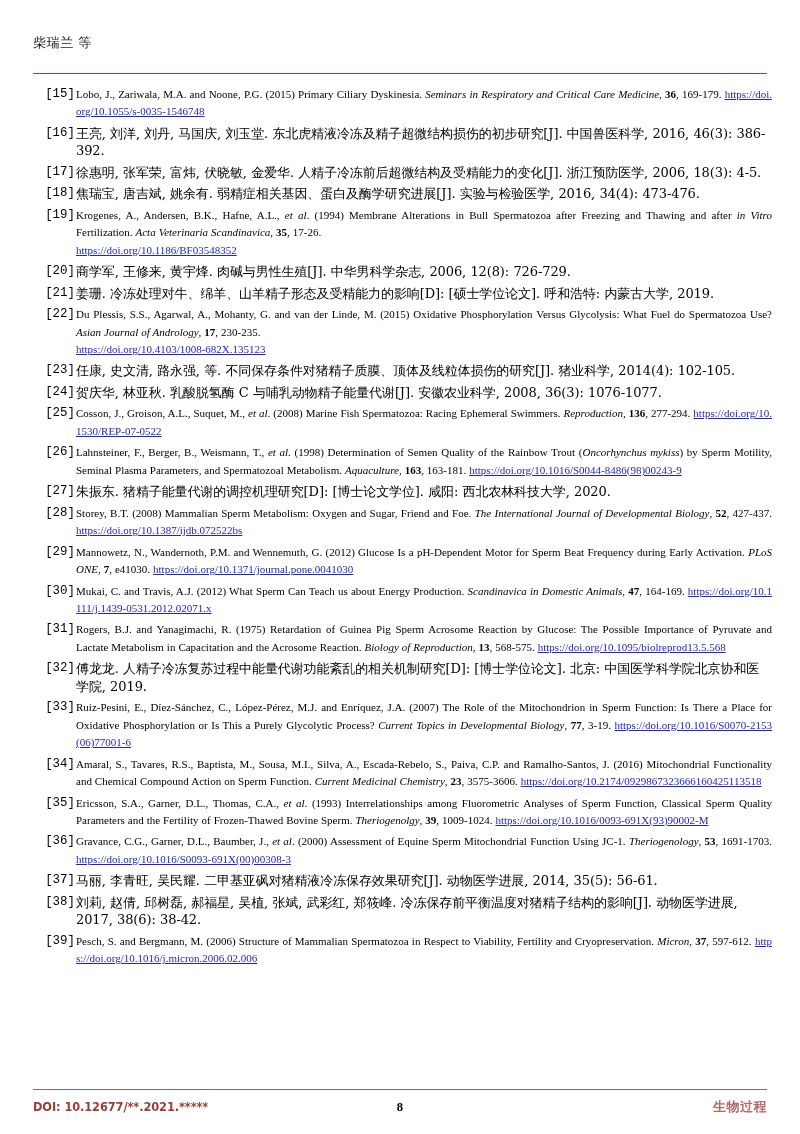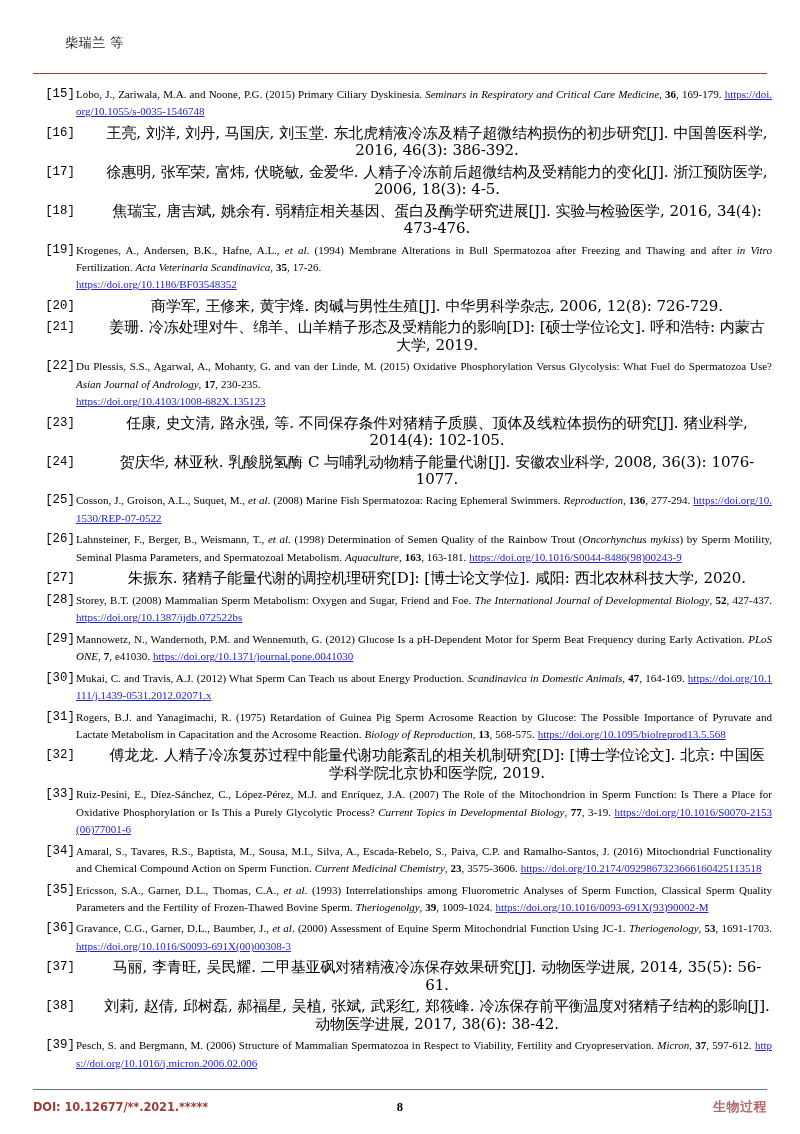--- a/index.html
+++ b/index.html
@@ -23,21 +23,20 @@
     box-sizing: border-box;
   }
 
   
   .running-header {
     position: absolute;
     top: 36px;
     left: 33px;
     right: 33px;
     height: 26px;
-    margin-left: 32px;
   }
   .running-header .author {
     font-family: "DejaVu Serif", "Liberation Serif", serif;
     font-size: 13.2px;
     letter-spacing: 0.4px;
     color: #1a1a1a;
     line-height: 1;
     white-space: nowrap;
   }
   .header-rule {
@@ -74,25 +73,24 @@
     flex: 1 1 auto;
     font-size: 11px;
     line-height: 17.4px;
     text-align: justify;
     text-justify: inter-word;
     word-spacing: 0.02em;
     font-family: "Liberation Serif", "DejaVu Serif", serif;
   }
   
   .ref-body.zh {
-    text-align: center;
+    text-align: left;
     font-family: "DejaVu Serif", "Liberation Serif", serif;
-    font-size: 15px;
+    font-size: 13px;
     letter-spacing: -0.1px;
-    margin-left: 26px;
   }
 
   a.doi {
     color: #2222cc;
     text-decoration: underline;
     word-break: break-all;
   }
 
   
   .footer-rule {

